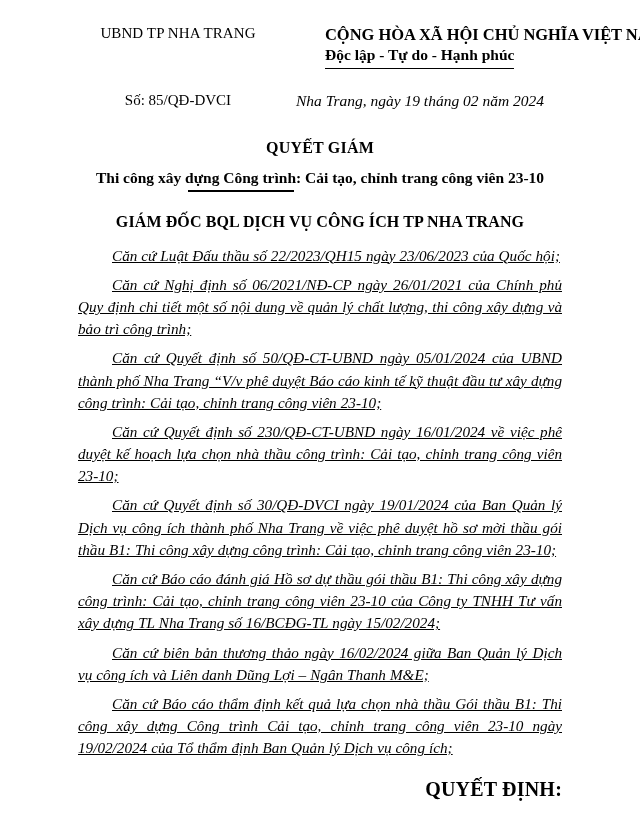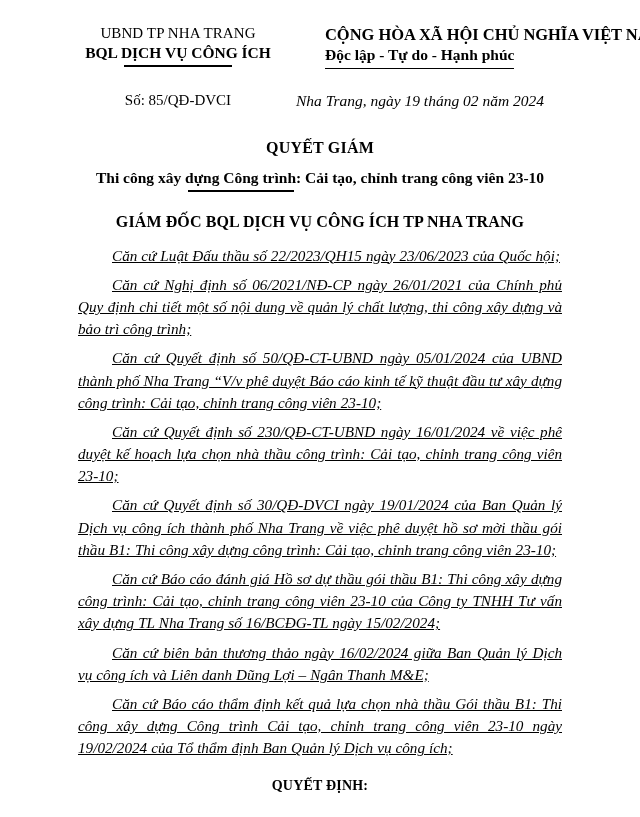--- a/index.html
+++ b/index.html
@@ -149,39 +149,35 @@
     margin: 0 0 7px 0;
     font-size: 15.2px;
     font-style: italic;
     line-height: 1.46;
     text-align: justify;
     text-indent: 34px;
     word-spacing: .2px;
   }
   .closing {
     margin-top: 18px;
-    text-align: center;
-    font-size: 14px;
+    text-align: right;
+    font-size: 20px;
     font-weight: bold;
     letter-spacing: .2px;
     font-family: Liberation Serif, serif;
   }
 </style>
 </head>
 <body>
 
 <div class="page">
 
   <div class="doc-header">
     <div class="header-left">
       <div class="org-parent">UBND TP NHA TRANG</div>
-      <div class="org-name">
-        <span>BQL DỊCH VỤ CÔNG ÍCH</span>
-        <span class="rule"></span>
-      </div>
     </div>
     <div class="header-right">
       <div class="nation">CỘNG HÒA XÃ HỘI CHỦ NGHĨA VIỆT NAM</div>
       <div class="motto">
         <span>Độc lập - Tự do - Hạnh phúc</span>
         <span class="rule"></span>
       </div>
     </div>
   </div>
 

